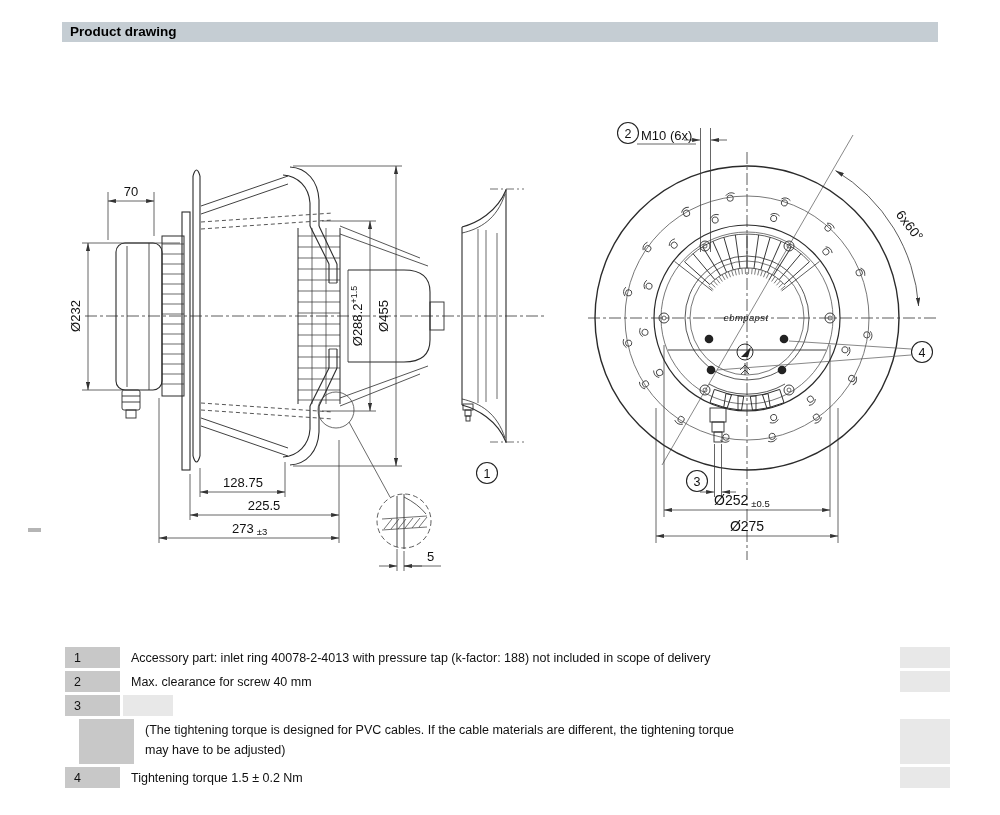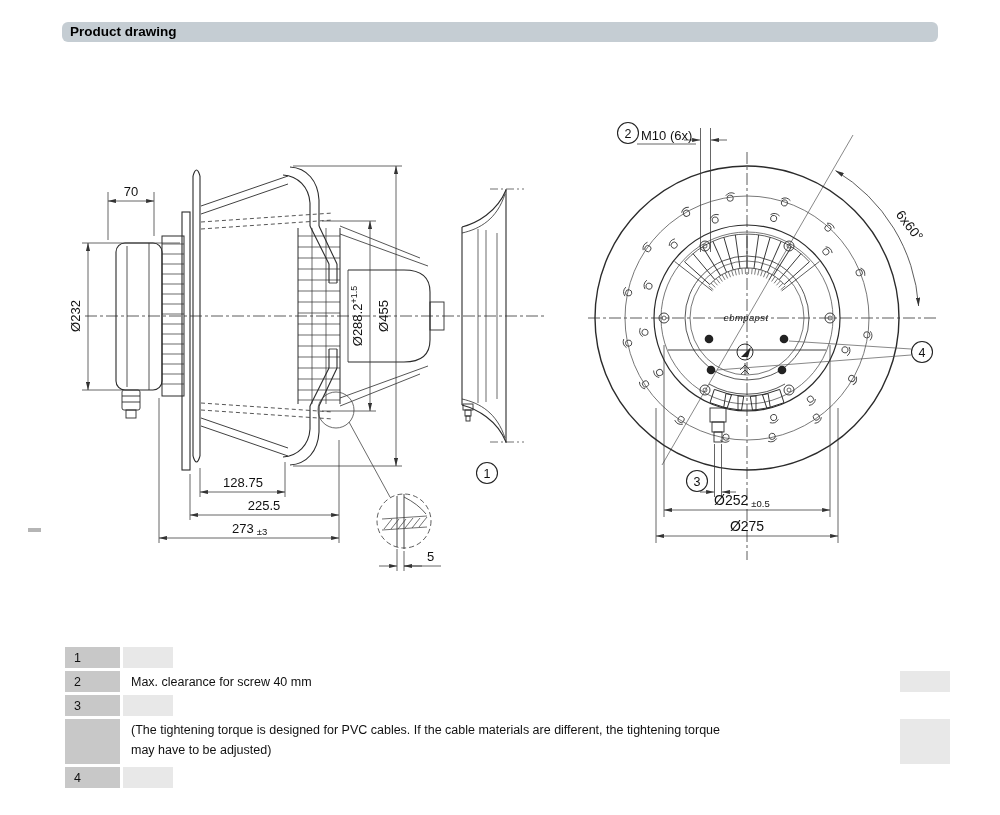--- a/index.html
+++ b/index.html
@@ -1,26 +1,26 @@
 <!DOCTYPE html>
 <html><head>
 <meta charset="utf-8">
 <style>
   html,body{margin:0;padding:0;background:#fff;}
   body{font-family:"Liberation Sans", sans-serif;color:#111;}
   .page{position:relative;width:1000px;height:815px;background:#fff;overflow:hidden;}
   .hdr{position:absolute;left:62px;top:22px;width:876px;height:20px;background:#c5cdd3;
-       font-size:13.5px;font-weight:bold;line-height:20px;padding-left:8px;box-sizing:border-box;color:#000;border-radius:6px;}
+       font-size:13.5px;font-weight:bold;line-height:20px;padding-left:8px;box-sizing:border-box;color:#000;}
   #art{position:absolute;left:0;top:0;}
   .notes{position:absolute;left:65px;top:647px;width:885px;font-size:12.5px;}
   .nrow{display:flex;margin-bottom:3px;min-height:21px;line-height:20px;}
   .nrow .num{width:55px;background:#c8c8c8;padding:1px 0 0 9px;box-sizing:border-box;flex:0 0 55px;}
   .nrow .txt{flex:1;background:#fff;margin-left:3px;padding:1px 8px 0 8px;}
   .nrow .tail{flex:0 0 50px;background:#e8e8e8;margin-left:3px;}
-  .nrow:nth-child(4){min-height:45px;}
+  .nrow:nth-child(4){min-height:45px;margin-left:14px;}
   .nrow:nth-child(4) .txt{padding-right:150px;}
   svg text{fill:#111;stroke:none;font-family:"Liberation Sans", sans-serif;}
 </style>
 </head>
 <body>
 
 <div class="page">
 
   <div class="hdr">
     <span>Product drawing</span>
@@ -430,35 +430,37 @@
       </g>
       <text x="714" y="505" font-size="14"><tspan>Ø252</tspan><tspan dx="3" dy="1.5" font-size="9.5">±0.5</tspan></text>
       <text x="747" y="531" font-size="14" text-anchor="middle">Ø275</text>
       <text x="746" y="321" font-size="9.5" text-anchor="middle" fill="#a0a0a0" font-style="italic" letter-spacing="0.4">ebmpapst</text>
     </g>
   </svg>
 
   <div class="notes">
     <div class="nrow">
       <div class="num">1</div>
+      <div class="txt">Accessory part: inlet ring 40078-2-4013 with pressure tap (k-factor: 188) not included in scope of delivery</div>
       <div class="tail"></div>
     </div>
     <div class="nrow">
       <div class="num">2</div>
       <div class="txt">Max. clearance for screw 40 mm</div>
       <div class="tail"></div>
     </div>
     <div class="nrow">
       <div class="num">3</div>
       <div class="tail"></div>
     </div>
     <div class="nrow">
       <div class="num"></div>
       <div class="txt">(The tightening torque is designed for PVC cables. If the cable materials are different, the tightening torque may have to be adjusted)</div>
       <div class="tail"></div>
     </div>
     <div class="nrow">
       <div class="num">4</div>
+      <div class="txt">Tightening torque 1.5 ± 0.2 Nm</div>
       <div class="tail"></div>
     </div>
   </div>
 
 </div>
 
 </body></html>

